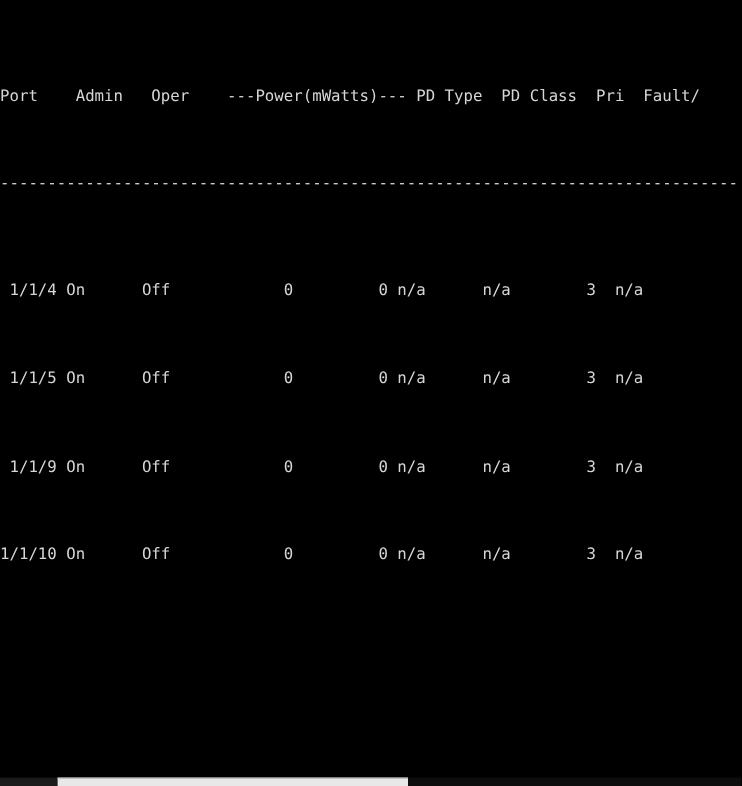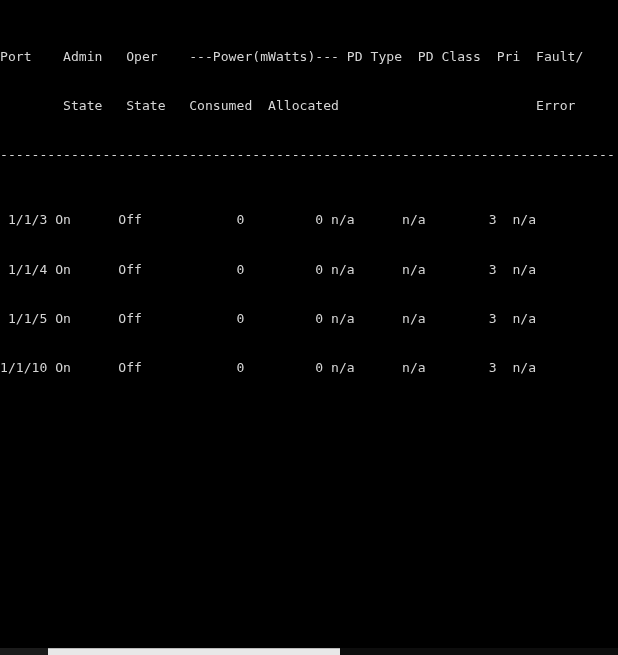--- a/index.html
+++ b/index.html
@@ -29,20 +29,21 @@
     white-space: pre;
     overflow: hidden;
     letter-spacing: 0px;
   }
 
   .term-line {
     white-space: pre;
     height: 16.35px;
     font-family: "DejaVu Sans Mono", "Liberation Mono", monospace;
     color: #d6d6d6;
+    margin-top: 24px;
   }
 
   #bottom-strip {
     position: absolute;
     left: 48px;
     top: 648px;
     width: 292px;
     height: 7px;
     background: #e8e8e8;
     border-top: 1px solid #b9b9b9;
@@ -63,26 +64,25 @@
     height: 7px;
     background: #0d0d0d;
   }
 </style>
 </head>
 <body>
 
 <div id="terminal">
 
   <div class="term-line">Port    Admin   Oper    ---Power(mWatts)--- PD Type  PD Class  Pri  Fault/</div>
-  <div class="term-line">        State   State   Consumed  Allocated                         Error</div>
   <div class="term-line">------------------------------------------------------------------------------</div>
 
-  <div class="term-line"> 1/1/3 On      Off            0         0 n/a      n/a        3  n/a</div>
   <div class="term-line"> 1/1/4 On      Off            0         0 n/a      n/a        3  n/a</div>
   <div class="term-line"> 1/1/5 On      Off            0         0 n/a      n/a        3  n/a</div>
+  <div class="term-line"> 1/1/9 On      Off            0         0 n/a      n/a        3  n/a</div>
   <div class="term-line">1/1/10 On      Off            0         0 n/a      n/a        3  n/a</div>
   
   
 
   
   
 
   
   
 

